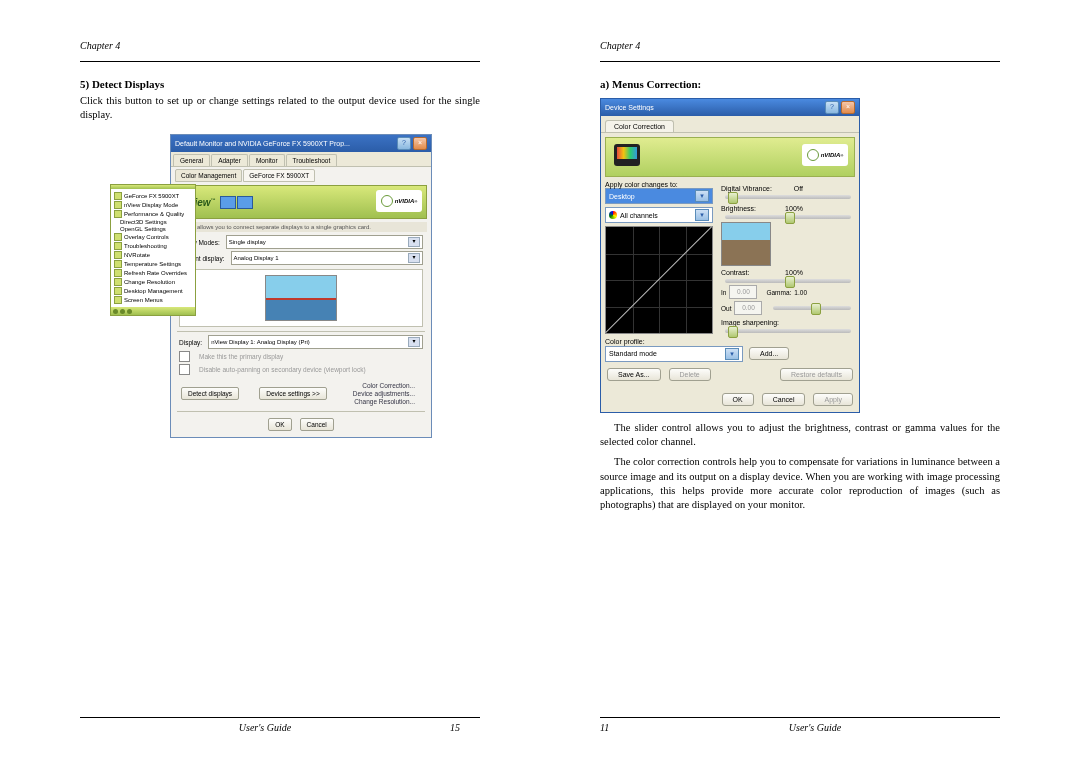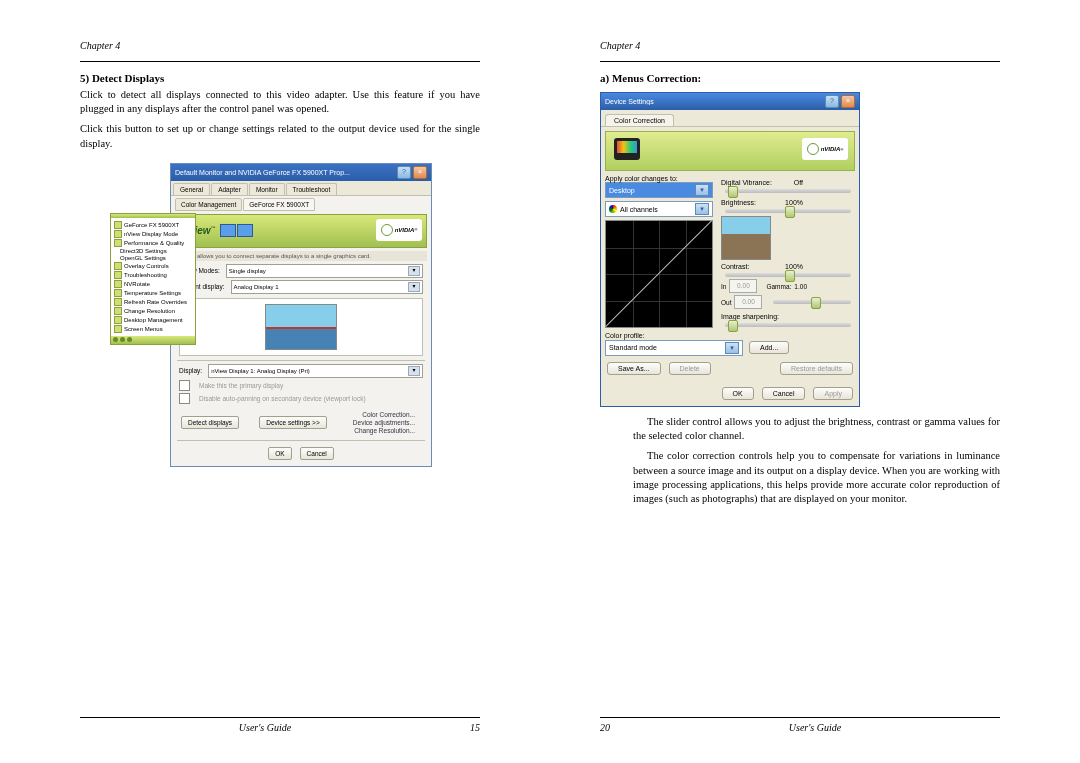--- a/index.html
+++ b/index.html
@@ -29,39 +29,39 @@
     margin-bottom: 4px;
   }
   .chapter-header {
     font-style: italic;
     font-size: 10px;
     margin-bottom: 10px;
   }
   .section-title {
     font-weight: bold;
     font-size: 11px;
-    margin: 6px 0 4px 0;
+    margin: 12px 0 4px 0;
   }
   .body-text {
     font-size: 10.5px;
     line-height: 1.35;
     text-align: justify;
     margin-bottom: 6px;
   }
-  .indent { text-indent: 14px; margin-left: 33px; }
+  .indent { text-indent: 14px; }
   .footer {
     margin-top: auto;
     border-top: 1px solid #000;
     padding-top: 4px;
     display: flex;
     font-style: italic;
     font-size: 10px;
   }
   .footer.left .label { flex: 1; text-align: center; }
-  .footer.left .num { width: 30px; text-align: right; font-family: Liberation Serif, serif; }
+  .footer.left .num { width: 30px; text-align: left; font-family: Liberation Serif, serif; }
   .footer.right .num { width: 30px; text-align: left; }
   .footer.right .label { flex: 1; text-align: center; }
 
   
   .shot1 {
     width: 320px;
     margin: 6px 0 8px 30px;
     position: relative;
   }
   .dlg1 {
@@ -194,21 +194,20 @@
   .cc-footer{display:flex;justify-content:flex-end;gap:4px;padding:4px;}
 </style>
 </head>
 <body>
 
 <div class="page left">
   <div class="chapter-header">Chapter  4</div>
   <div class="chapter-line"></div>
 
   <div class="section-title">5)  Detect Displays</div>
-  <div class="body-text">Click to detect all displays connected to this video adapter. Use this feature if you have plugged in any displays after the control panel was opened.</div>
 
   <div class="body-text">Click this button to set up or change settings related to the output device used for the single display.</div>
 
   <div class="shot1">
 
     <div class="sidebar">
       <div class="top"></div>
       <div class="items">
         <div class="item">
             <span class="ic"></span>
@@ -465,16 +464,16 @@
         <span class="cc-btn">Cancel</span>
         <span class="cc-btn disabled">Apply</span>
       </div>
     </div>
   </div>
 
   <div class="body-text indent">The slider control allows you to adjust the brightness, contrast or gamma values for the selected color channel.</div>
   <div class="body-text indent">The color correction controls help you to compensate for variations in luminance between a source image and its output on a display device. When you are working with image processing applications, this helps provide more accurate color reproduction of images (such as photographs) that are displayed on your monitor.</div>
 
   <div class="footer right">
-    <span class="num">20</span>
+    <span class="num">11</span>
     <span class="label">User's Guide</span>
   </div>
 </div>
 
 </body></html>

